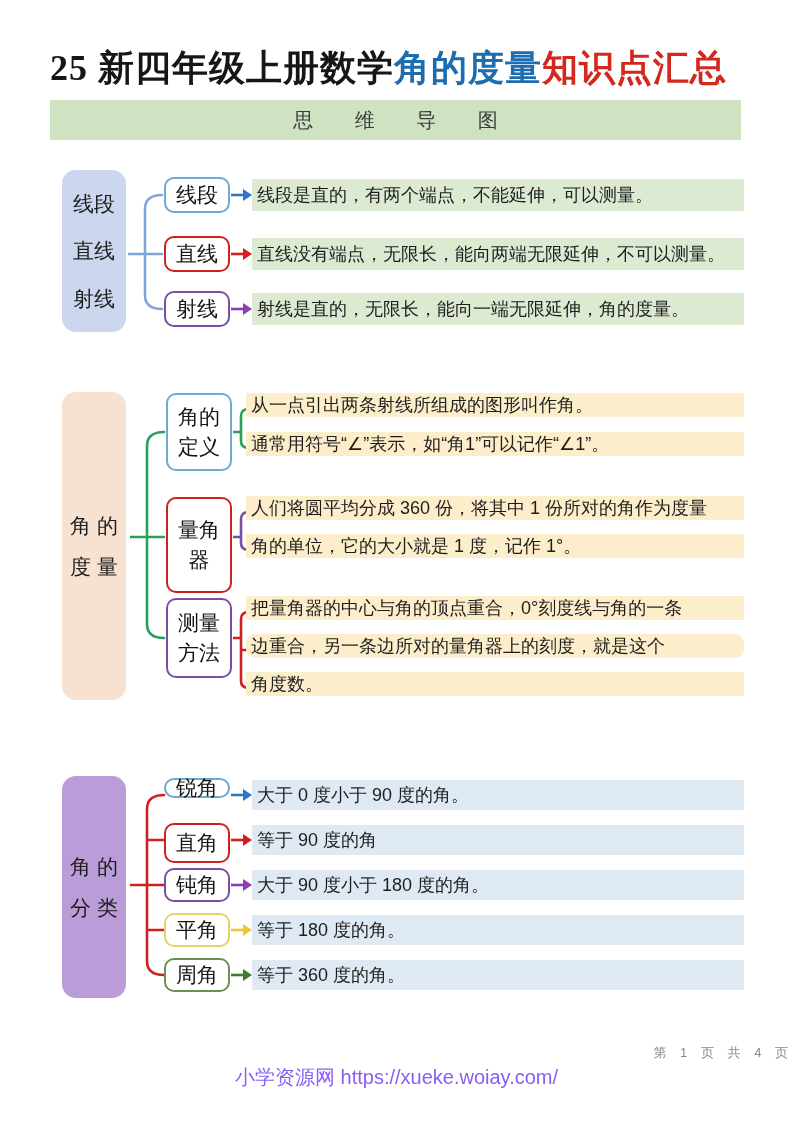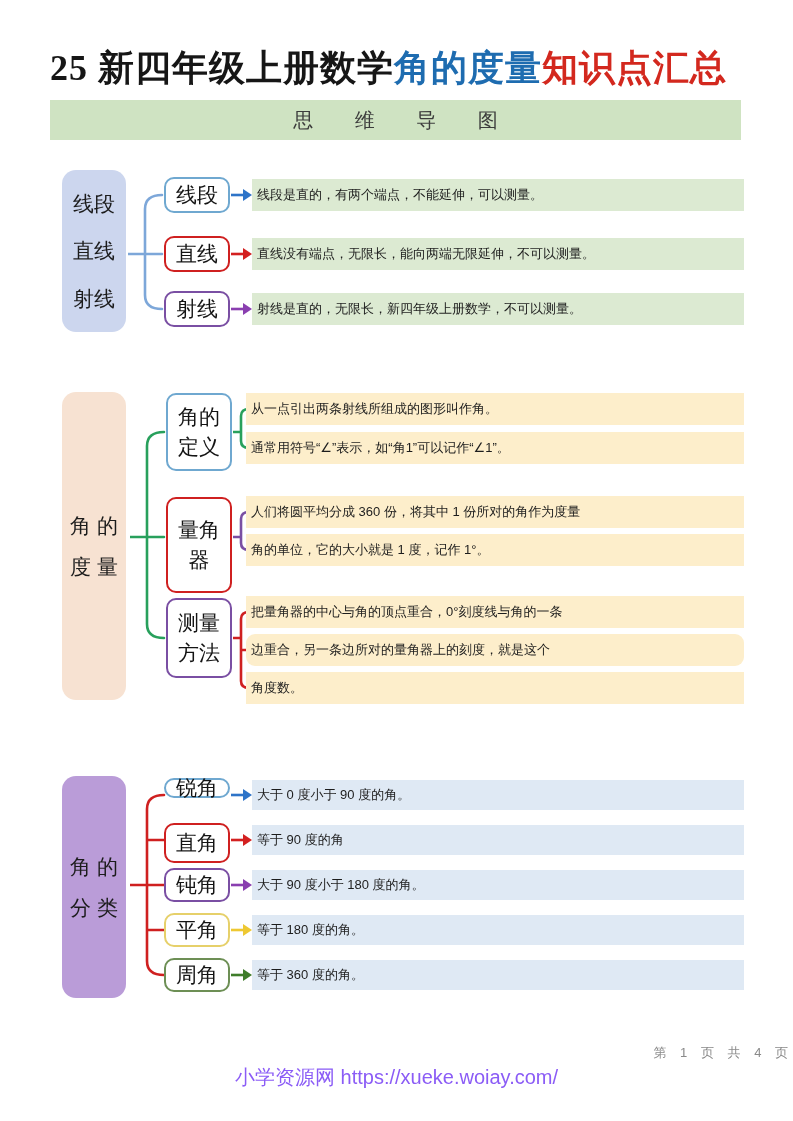--- a/index.html
+++ b/index.html
@@ -42,28 +42,28 @@
     justify-content:center;font-size:21px;color:#141414;font-weight:500;
     line-height:1.45;white-space:nowrap;
   }
   .bd-blue{border-color:#6fa8d0;}
   .bd-red{border-color:#cf2020;}
   .bd-purple{border-color:#7a4fa3;}
   .bd-yellow{border-color:#e6d06a;}
   .bd-green{border-color:#6d8f55;}
 
   .row{
-    font-size:13px;color:#1d1d1d;display:flex;align-items:center;
+    font-size:18px;color:#1d1d1d;display:flex;align-items:center;
     padding-left:5px;box-sizing:border-box;white-space:nowrap;font-weight:500;
   }
   .hl-green{background:#dcead2;}
   .hl-yellow{background:#fdeecb;}
   .hl-blue{background:#dfe9f4;}
   .r-s1{left:252px;width:492px;height:32px;}
-  .r-s2{left:246px;width:498px;height:32px;}
+  .r-s2{left:246px;width:498px;height:24px;}
   .r-s3{left:252px;width:492px;height:30px;}
 
   svg.br path{fill:none;stroke-width:2.6;stroke-linecap:round;stroke-linejoin:round;}
   .br-blue path{stroke:#7da7d9;}
   .br-green path{stroke:#28a05c;}
   .br-red path{stroke:#cf2020;}
   .br-purple path{stroke:#7a4fa3;}
 
   svg.ar line{stroke-width:2.6;}
   .ar-blue line{stroke:#2e74c8;} .ar-blue path{fill:#2e74c8;}
@@ -116,21 +116,21 @@
     <line x1="0" y1="7" x2="13" y2="7"></line>
     <path d="M12,1 L21,7 L12,13 Z"></path>
   </svg>
 <svg class="abs ar ar-purple" style="left:231px;top:302px;" width="22" height="14" viewBox="0 0 22 14">
     <line x1="0" y1="7" x2="13" y2="7"></line>
     <path d="M12,1 L21,7 L12,13 Z"></path>
   </svg>
 
 <div class="abs row r-s1 hl-green" style="top:179px;">线段是直的，有两个端点，不能延伸，可以测量。</div>
 <div class="abs row r-s1 hl-green" style="top:238px;">直线没有端点，无限长，能向两端无限延伸，不可以测量。</div>
-<div class="abs row r-s1 hl-green" style="top:293px;">射线是直的，无限长，新四年级上册数学，不可以测量。</div>
+<div class="abs row r-s1 hl-green" style="top:293px;">射线是直的，无限长，能向一端无限延伸，角的度量。</div>
 
 <div class="abs node node2">
   <span>角 的</span>
   <span>度 量</span>
 </div>
 
 <svg class="abs br br-green" style="left:130px;top:408px;" width="36" height="240" viewBox="0 0 36 240">
   <path d="M34,24 Q17,24 17,38 L17,216 Q17,230 34,230 M0,129 L34,129"></path>
 </svg>
 

